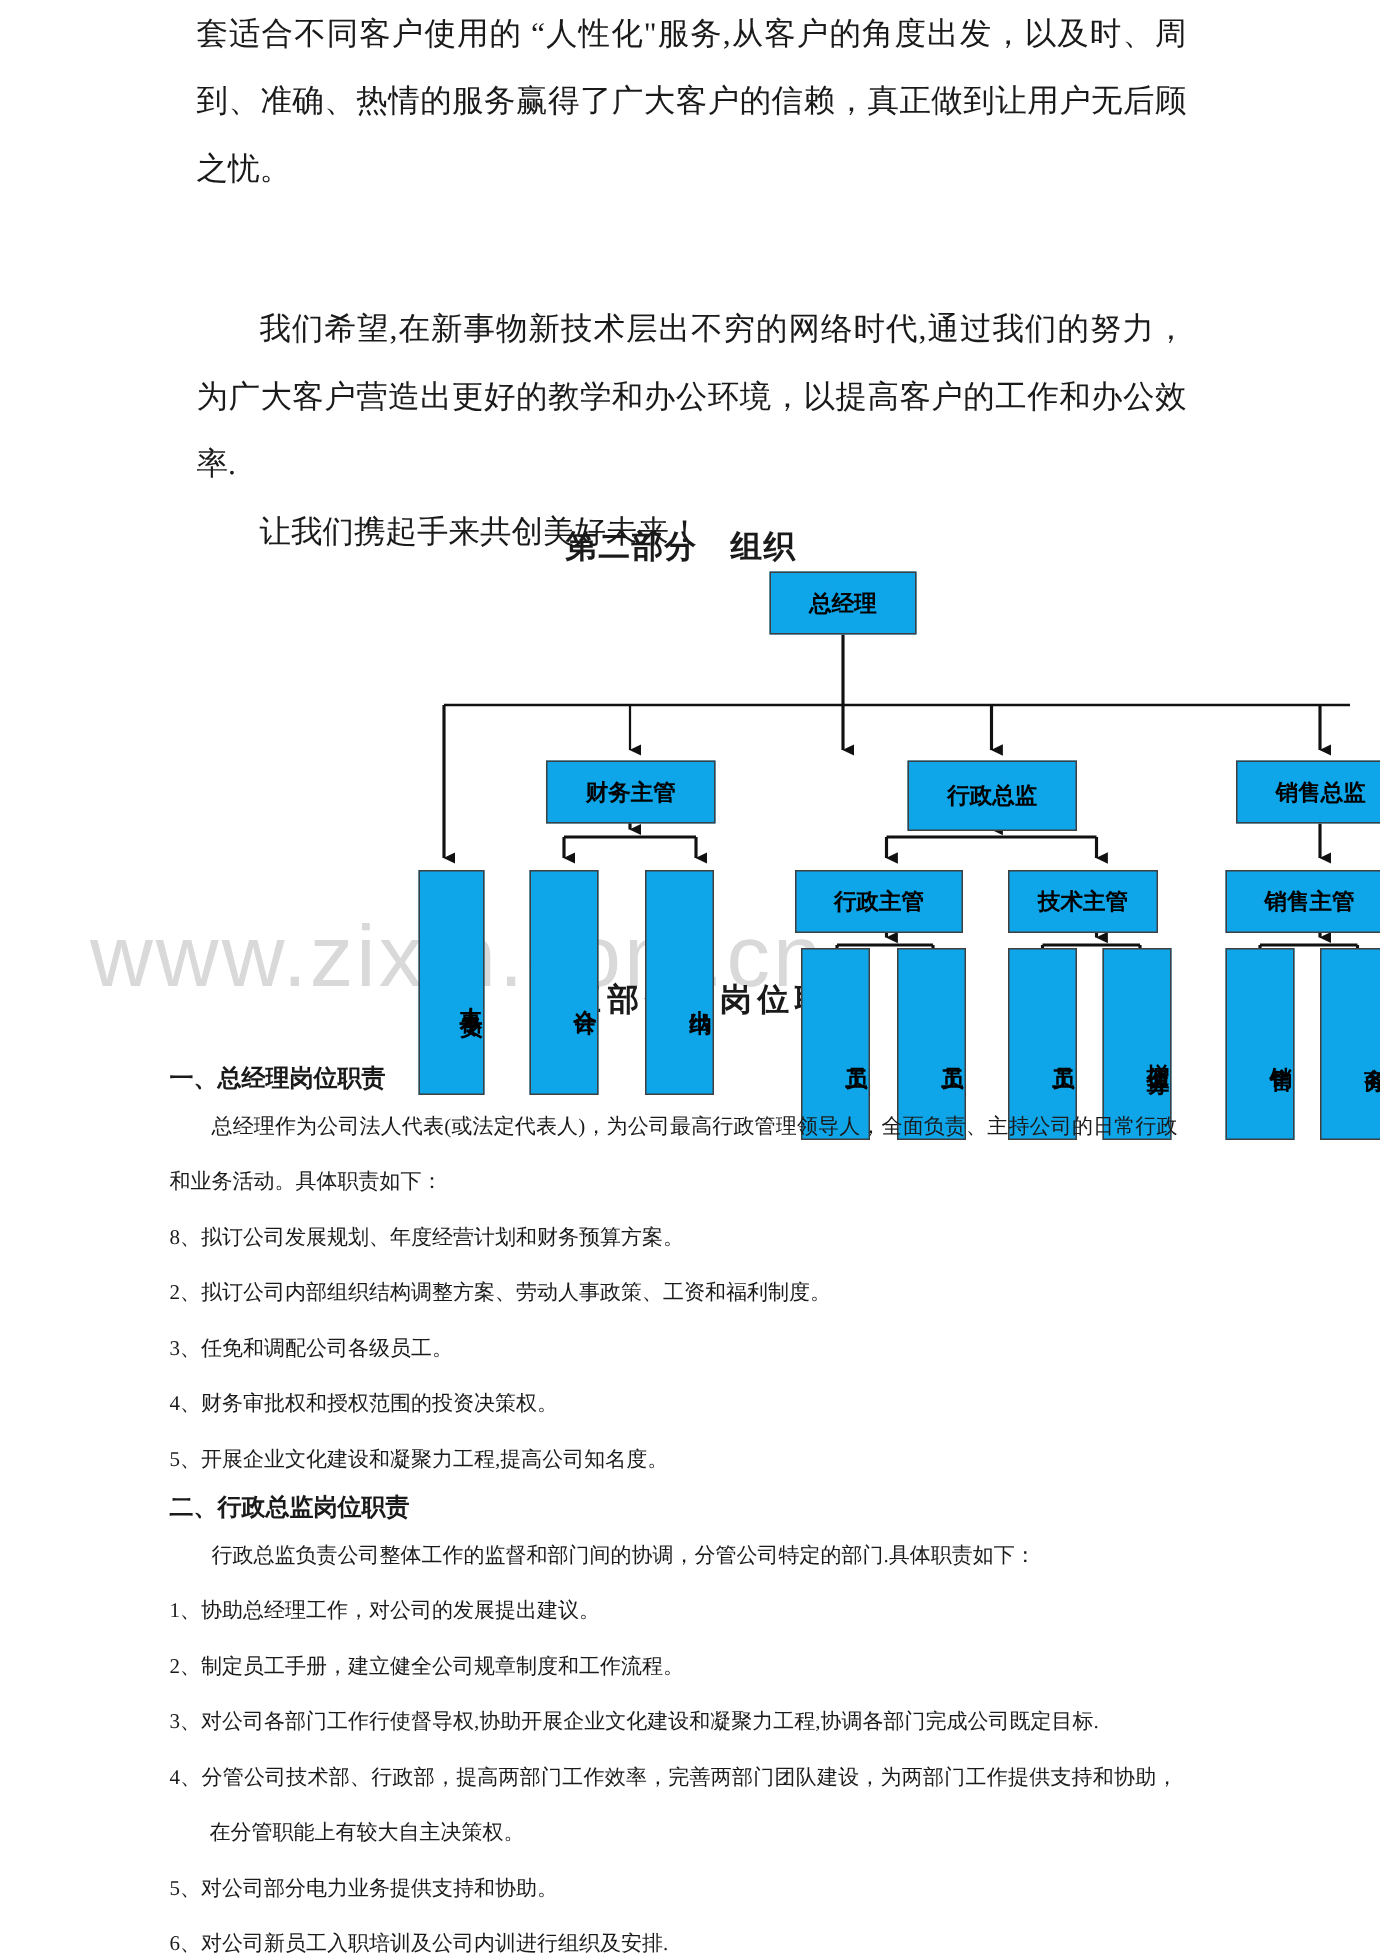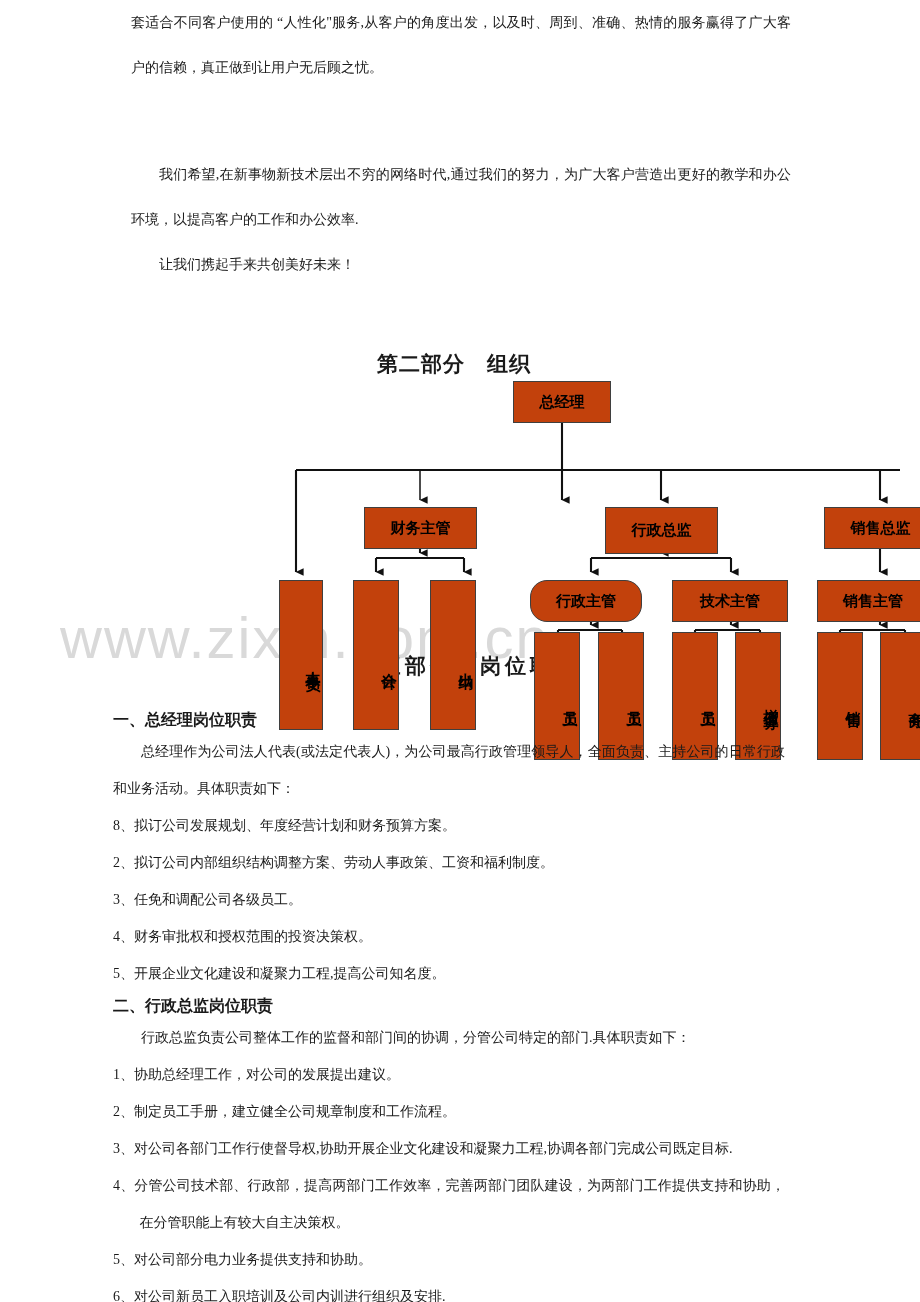--- a/index.html
+++ b/index.html
@@ -35,21 +35,21 @@
 
   
   .doc-text {
     position: absolute;
     left: 131px;
     top: 0;
     width: 660px;
     z-index: 2;
   }
   .para {
-    font-size: 14px;
+    font-size: 21px;
     line-height: 45px;
     text-align: justify;
     text-justify: inter-ideograph;
     margin: 0;
   }
   .para.indent { text-indent: 2em; }
   .spacer-lg { height: 62px; }
 
   
   .section-head {
@@ -83,21 +83,21 @@
     top: 0;
     width: 920px;
     height: 1302px;
     z-index: 4;
     pointer-events: none;
   }
   .node {
     position: absolute;
     box-sizing: border-box;
     border: 1.5px solid #3f3f3f;
-    background: #c2410c;
+    background: #0ea5e9;
     font-family: "Liberation Sans", "DejaVu Sans", sans-serif;
     font-weight: bold;
     font-size: 15px;
     color: #000;
     display: flex;
     align-items: center;
     justify-content: center;
     pointer-events: auto;
     z-index: 5;
   }
@@ -211,22 +211,22 @@
   </svg>
 
   <div class="orgchart">
       <div class="node" style="left: 513px; top: 381px; width: 98px; height: 42px;">总经理</div>
       <div class="node" style="left: 364px; top: 507px; width: 113px; height: 42px; font-family: Liberation Mono, monospace;">财务主管</div>
       <div class="node" style="left: 605px; top: 507px; width: 113px; height: 47px;">行政总监</div>
       <div class="node" style="left: 824px; top: 507px; width: 113px; height: 42px;">销售总监</div>
       <div class="node vert tall" style="left: 279px; top: 580px; width: 44px; height: 150px;">人事专员</div>
       <div class="node vert tall" style="left: 353px; top: 580px; width: 46px; height: 150px;">会计</div>
       <div class="node vert tall" style="left: 430px; top: 580px; width: 46px; height: 150px;">出纳</div>
-      <div class="node" style="left: 530px; top: 580px; width: 112px; height: 42px; border-radius: 17px;">行政主管</div>
-      <div class="node" style="left: 672px; top: 580px; width: 116px; height: 42px;">技术主管</div>
+      <div class="node" style="left: 530px; top: 580px; width: 112px; height: 42px;">行政主管</div>
+      <div class="node" style="left: 672px; top: 580px; width: 100px; height: 42px;">技术主管</div>
       <div class="node" style="left: 817px; top: 580px; width: 112px; height: 42px;">销售主管</div>
       <div class="node vert" style="left: 534px; top: 632px; width: 46px; height: 128px;">员工</div>
       <div class="node vert" style="left: 598px; top: 632px; width: 46px; height: 128px;">员工</div>
       <div class="node vert" style="left: 672px; top: 632px; width: 46px; height: 128px;">员工</div>
       <div class="node vert" style="left: 735px; top: 632px; width: 46px; height: 128px;">增值业务</div>
       <div class="node vert" style="left: 817px; top: 632px; width: 46px; height: 128px;">销售</div>
       <div class="node vert" style="left: 880px; top: 632px; width: 46px; height: 128px;">商务</div>
     </div>
 
   <div class="body-block">

